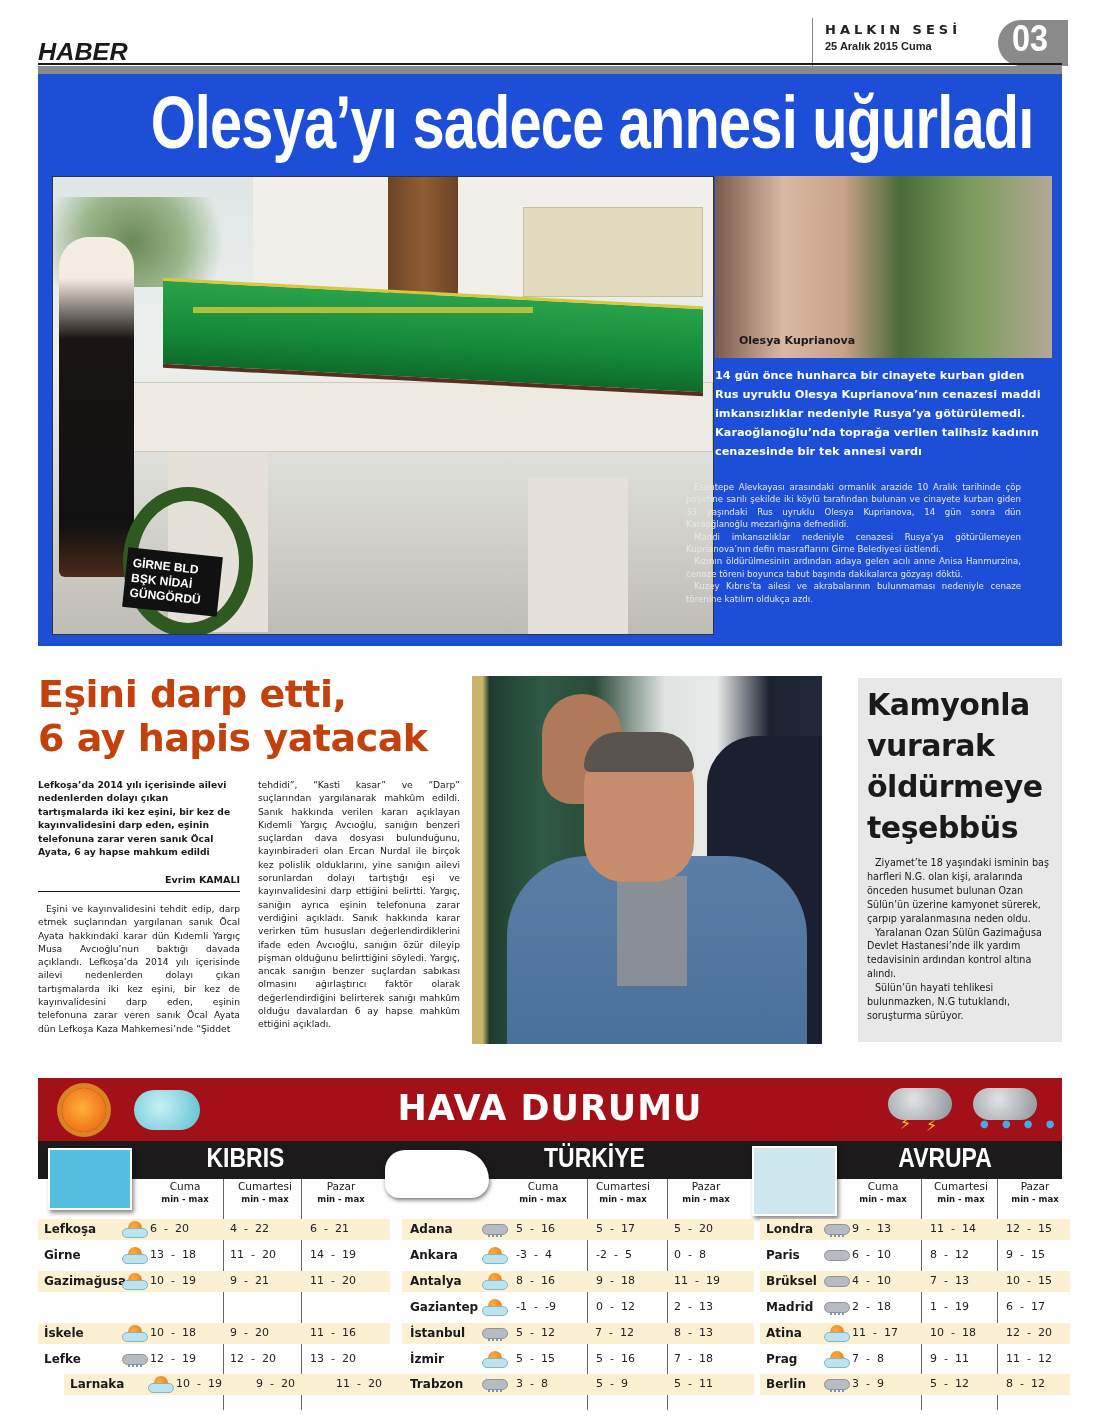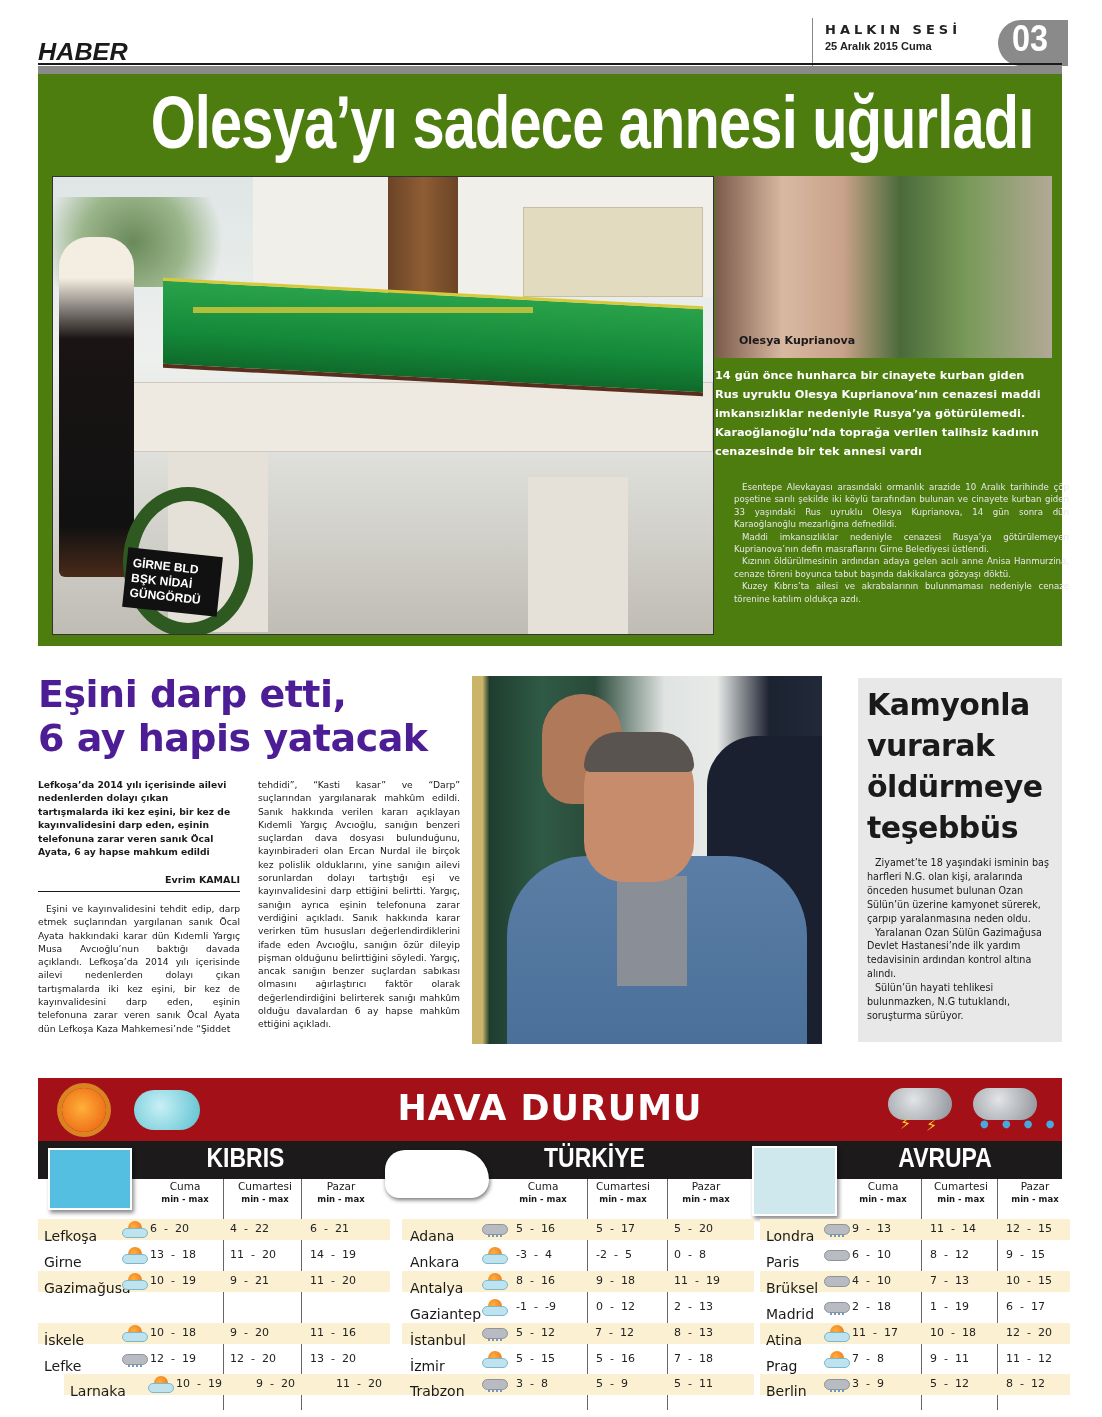--- a/index.html
+++ b/index.html
@@ -9,45 +9,45 @@
   .section-label { position: absolute; left: 38px; top: 38px; font-family: "Liberation Sans", sans-serif; font-weight: 900; font-style: italic; font-size: 24px; letter-spacing: 0px; color: #1a1a1a; transform: scaleX(1.05); transform-origin: left; }
   .masthead-rule { position: absolute; left: 38px; top: 63px; width: 1024px; height: 2px; background: #1a1a1a; }
   .paper-box { position: absolute; left: 812px; top: 18px; width: 190px; height: 48px; border-left: 1px solid #888; padding-left: 12px; }
   .paper-name { font-family: "DejaVu Sans", sans-serif; font-weight: bold; font-size: 13px; letter-spacing: 4px; color: #222; margin-top: 4px; }
   .paper-date { font-family: "Liberation Sans", sans-serif; font-weight: bold; font-size: 11px; color: #222; margin-top: 3px; }
   .page-num-tab { position: absolute; left: 998px; top: 20px; width: 70px; height: 46px; background: #8a8a8a; border-radius: 24px 0 0 24px; }
   .page-num { position: absolute; left: 1010px; top: 18px; font-family: "Liberation Sans", sans-serif; font-weight: bold; font-size: 36px; color: #ffffff; transform: scaleX(0.9); }
   .gray-bar { position: absolute; left: 38px; top: 66px; width: 1024px; height: 8px; background: #8a8a8a; }
 
   
-  .top-box { position: absolute; left: 38px; top: 74px; width: 1024px; height: 572px; background: #4d7c0f; }
+  .top-box { position: absolute; left: 38px; top: 74px; width: 1024px; height: 572px; background: #1d4ed8; }
   .top-headline { position: absolute; left: 0; top: 6px; width: 1024px; text-align: center; font-family: "Liberation Sans", sans-serif; font-weight: bold; font-size: 74px; color: #ffffff; transform: scaleX(0.78); transform-origin: center; letter-spacing: -1px; white-space: nowrap; }
   .photo-funeral { position: absolute; left: 14px; top: 102px; width: 662px; height: 459px; background: linear-gradient(180deg, #dfe6e6 0%, #eef0ee 40%, #d8d8d2 70%, #bfbcb4 100%); overflow: hidden; border: 1px solid #333; }
   .photo-victim { position: absolute; left: 677px; top: 102px; width: 337px; height: 182px; background: linear-gradient(90deg, #7a5a4a 0%, #d9b8a2 20%, #c9a28a 38%, #4a6a3a 55%, #7a9a5a 75%, #b2a896 100%); overflow: hidden; }
   .victim-caption { position: absolute; left: 24px; top: 158px; font-family: "DejaVu Sans", sans-serif; font-weight: bold; font-size: 11px; color: #1a1a1a; }
   .deck { position: absolute; left: 677px; top: 292px; width: 335px; font-family: "DejaVu Sans", sans-serif; font-weight: bold; font-size: 11.3px; line-height: 19px; color: #ffffff; }
-  .top-body { position: absolute; left: 696px; top: 407px; width: 335px; font-family: "DejaVu Sans", sans-serif; font-size: 8.6px; line-height: 12.4px; color: #e8e8e8; text-align: justify; }
+  .top-body { position: absolute; left: 648px; top: 407px; width: 335px; font-family: "DejaVu Sans", sans-serif; font-size: 8.6px; line-height: 12.4px; color: #e8e8e8; text-align: justify; }
   .top-body p { text-indent: 8px; }
 
   
   .ph-door { position: absolute; left: 335px; top: 0; width: 70px; height: 118px; background: linear-gradient(90deg, #6b4426, #8e5d35, #6b4426); }
   .ph-wall { position: absolute; left: 200px; top: 0; width: 462px; height: 120px; background: #f0efea; }
   .ph-tree { position: absolute; left: 0; top: 20px; width: 200px; height: 90px; background: radial-gradient(circle at 40% 50%, #6a8a5a 0%, #9ab58a 40%, transparent 70%); }
   .ph-panel { position: absolute; left: 470px; top: 30px; width: 180px; height: 90px; background: #e2dbbf; border: 1px solid #c8bea0; }
   .ph-slab { position: absolute; left: 75px; top: 205px; width: 585px; height: 70px; background: #eeeae2; border: 1px solid #cfcac0; }
   .ph-leg1 { position: absolute; left: 115px; top: 270px; width: 100px; height: 185px; background: #e6e1d8; }
   .ph-leg2 { position: absolute; left: 475px; top: 300px; width: 100px; height: 160px; background: #e6e1d8; }
   .ph-coffin { position: absolute; left: 110px; top: 115px; width: 540px; height: 90px; background: linear-gradient(180deg, #2aa24a 0%, #148a3a 60%, #0f6a2a 100%); border-top: 3px solid #d8c93a; border-bottom: 4px solid #5a2e1e; transform: skewY(3deg); }
   .ph-coffin-stripe { position: absolute; left: 140px; top: 130px; width: 340px; height: 6px; background: #d8c93a; opacity: 0.8; }
   .ph-woman { position: absolute; left: 6px; top: 60px; width: 75px; height: 340px; background: linear-gradient(180deg, #f4eee2 0%, #f4eee2 12%, #1a1414 30%, #111 85%, #4a2a1a 100%); border-radius: 30px 30px 6px 6px; }
   .ph-wreath { position: absolute; left: 70px; top: 310px; width: 130px; height: 150px; border-radius: 50%; border: 14px solid #2e5a22; }
   .ph-banner { position: absolute; left: 72px; top: 375px; width: 95px; height: 60px; background: #111; color: #fff; font-family: "Liberation Sans", sans-serif; font-weight: bold; font-size: 12px; line-height: 15px; padding: 8px 6px; transform: rotate(6deg); }
 
   
-  .mid-headline { position: absolute; left: 38px; top: 672px; width: 430px; font-family: "DejaVu Sans", sans-serif; font-weight: bold; font-size: 38px; line-height: 44px; color: #4c1d95; letter-spacing: -0.5px; }
+  .mid-headline { position: absolute; left: 38px; top: 672px; width: 430px; font-family: "DejaVu Sans", sans-serif; font-weight: bold; font-size: 38px; line-height: 44px; color: #c2410c; letter-spacing: -0.5px; }
   .mid-deck { position: absolute; left: 38px; top: 778px; width: 202px; font-family: "DejaVu Sans", sans-serif; font-weight: bold; font-size: 9.2px; line-height: 13.4px; color: #1a1a1a; }
   .byline { position: absolute; left: 38px; top: 874px; width: 202px; text-align: right; font-family: "DejaVu Sans", sans-serif; font-weight: bold; font-size: 9.5px; color: #1a1a1a; }
   .byline-rule { position: absolute; left: 38px; top: 891px; width: 202px; height: 1px; background: #1a1a1a; }
   .mid-col1 { position: absolute; left: 38px; top: 902px; width: 202px; font-family: "DejaVu Sans", sans-serif; font-size: 9.2px; line-height: 13.3px; color: #1a1a1a; text-align: justify; }
   .mid-col1 p { text-indent: 8px; }
   .mid-col2 { position: absolute; left: 258px; top: 778px; width: 202px; font-family: "DejaVu Sans", sans-serif; font-size: 9.2px; line-height: 13.3px; color: #1a1a1a; text-align: justify; }
 
   .photo-suspect { position: absolute; left: 472px; top: 676px; width: 350px; height: 368px; background: linear-gradient(90deg, #c9b46a 0%, #c9b46a 3%, #1f3d2f 5%, #2f5a45 20%, #2a4a3a 35%, #dfe3e1 55%, #e8eae8 70%, #1b2230 85%, #222a3a 100%); overflow: hidden; }
   .sus-head2 { position: absolute; left: 70px; top: 18px; width: 80px; height: 110px; background: #b07a5a; border-radius: 40px 40px 30px 30px; }
   .sus-head { position: absolute; left: 112px; top: 56px; width: 110px; height: 150px; background: #c68c6c; border-radius: 55px 55px 40px 40px; }
@@ -73,21 +73,21 @@
   .map-europe { left: 714px; top: 68px; width: 85px; height: 70px; background: #cfe8ee; }
   .map-turkey { position: absolute; left: 347px; top: 72px; width: 104px; height: 48px; background: #ffffff; border-radius: 20px 30px 18px 14px; box-shadow: 1px 2px 4px rgba(0,0,0,0.55); }
 
   .day-head { position: absolute; top: 102px; text-align: center; font-family: "DejaVu Sans", sans-serif; font-size: 10px; color: #1a1a1a; line-height: 13px; }
   .day-head .d { font-weight: normal; font-size: 10.5px; }
   .day-head .mm { font-weight: bold; font-size: 8.5px; }
   .vsep { position: absolute; top: 101px; width: 1px; height: 231px; background: #666; }
 
   .wx-row { position: absolute; height: 21px; }
   .wx-row.shade { background: #fbf1d2; }
-  .city { position: absolute; top: 9px; font-family: "DejaVu Sans", sans-serif; font-weight: normal; font-size: 14px; color: #1a1a1a; }
+  .city { position: absolute; top: 3px; font-family: "DejaVu Sans", sans-serif; font-weight: bold; font-size: 12px; color: #1a1a1a; }
   .temp { position: absolute; top: 3px; font-family: "DejaVu Sans", sans-serif; font-size: 11px; color: #222; white-space: pre; }
   .wicon { position: absolute; top: 2px; width: 26px; height: 17px; }
   .sun { position: absolute; left: 6px; top: 0; width: 14px; height: 14px; border-radius: 50%; background: radial-gradient(circle at 40% 40%, #ffb040, #e86a10); }
   .cloud-s { position: absolute; left: 0; top: 7px; width: 26px; height: 10px; border-radius: 8px; background: #bfe3ee; border: 1px solid #7ab8cc; }
   .cloud-g { position: absolute; left: 0; top: 3px; width: 26px; height: 11px; border-radius: 8px; background: #b8bcc2; border: 1px solid #8e9399; }
   .rain { position: absolute; left: 6px; top: 14px; width: 14px; height: 3px; border-top: 2px dotted #6a9ac8; }
 
   .big-sun { position: absolute; left: 24px; top: 10px; width: 44px; height: 44px; border-radius: 50%; background: radial-gradient(circle at 45% 45%, #ffb03a 0%, #f0741a 70%); box-shadow: 0 0 0 5px rgba(255,210,40,0.6); }
   .big-cloud { position: absolute; left: 96px; top: 12px; width: 66px; height: 40px; border-radius: 20px; background: radial-gradient(circle at 40% 40%, #c8f0f6, #5ac0d0); }
   .storm-cloud { position: absolute; top: 10px; width: 64px; height: 32px; border-radius: 18px; background: radial-gradient(circle at 40% 35%, #e2e4e6, #8e9298); }

